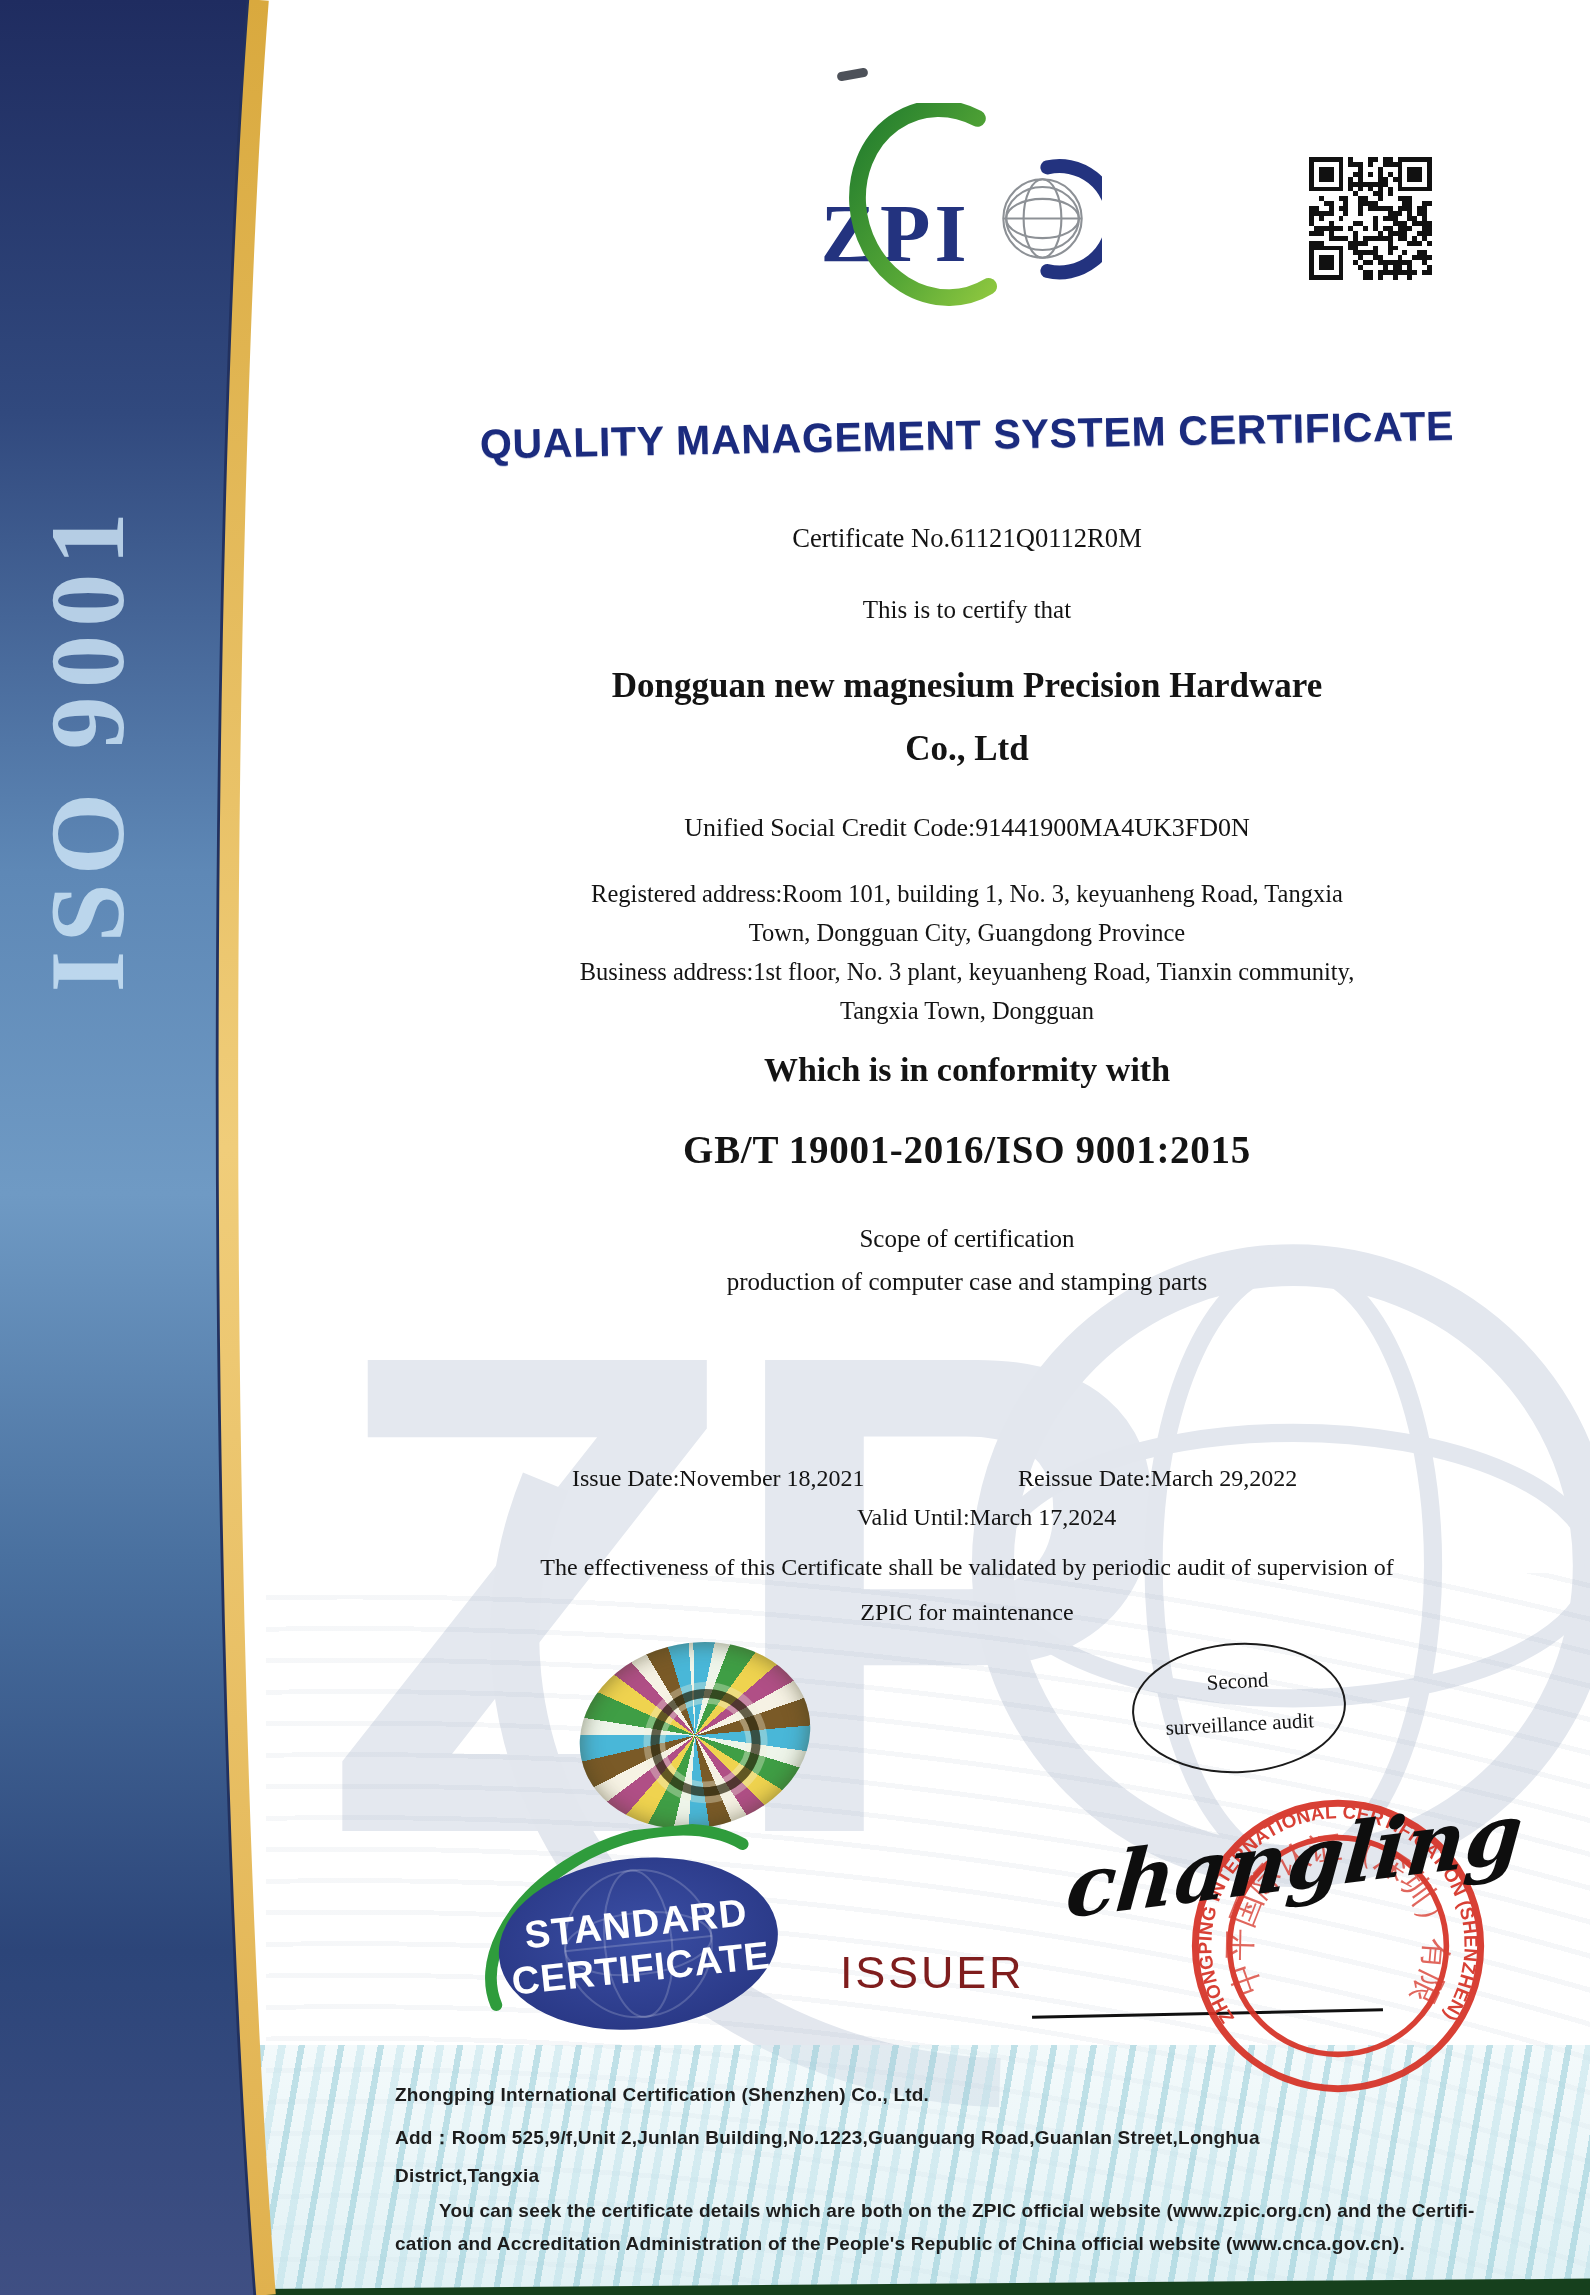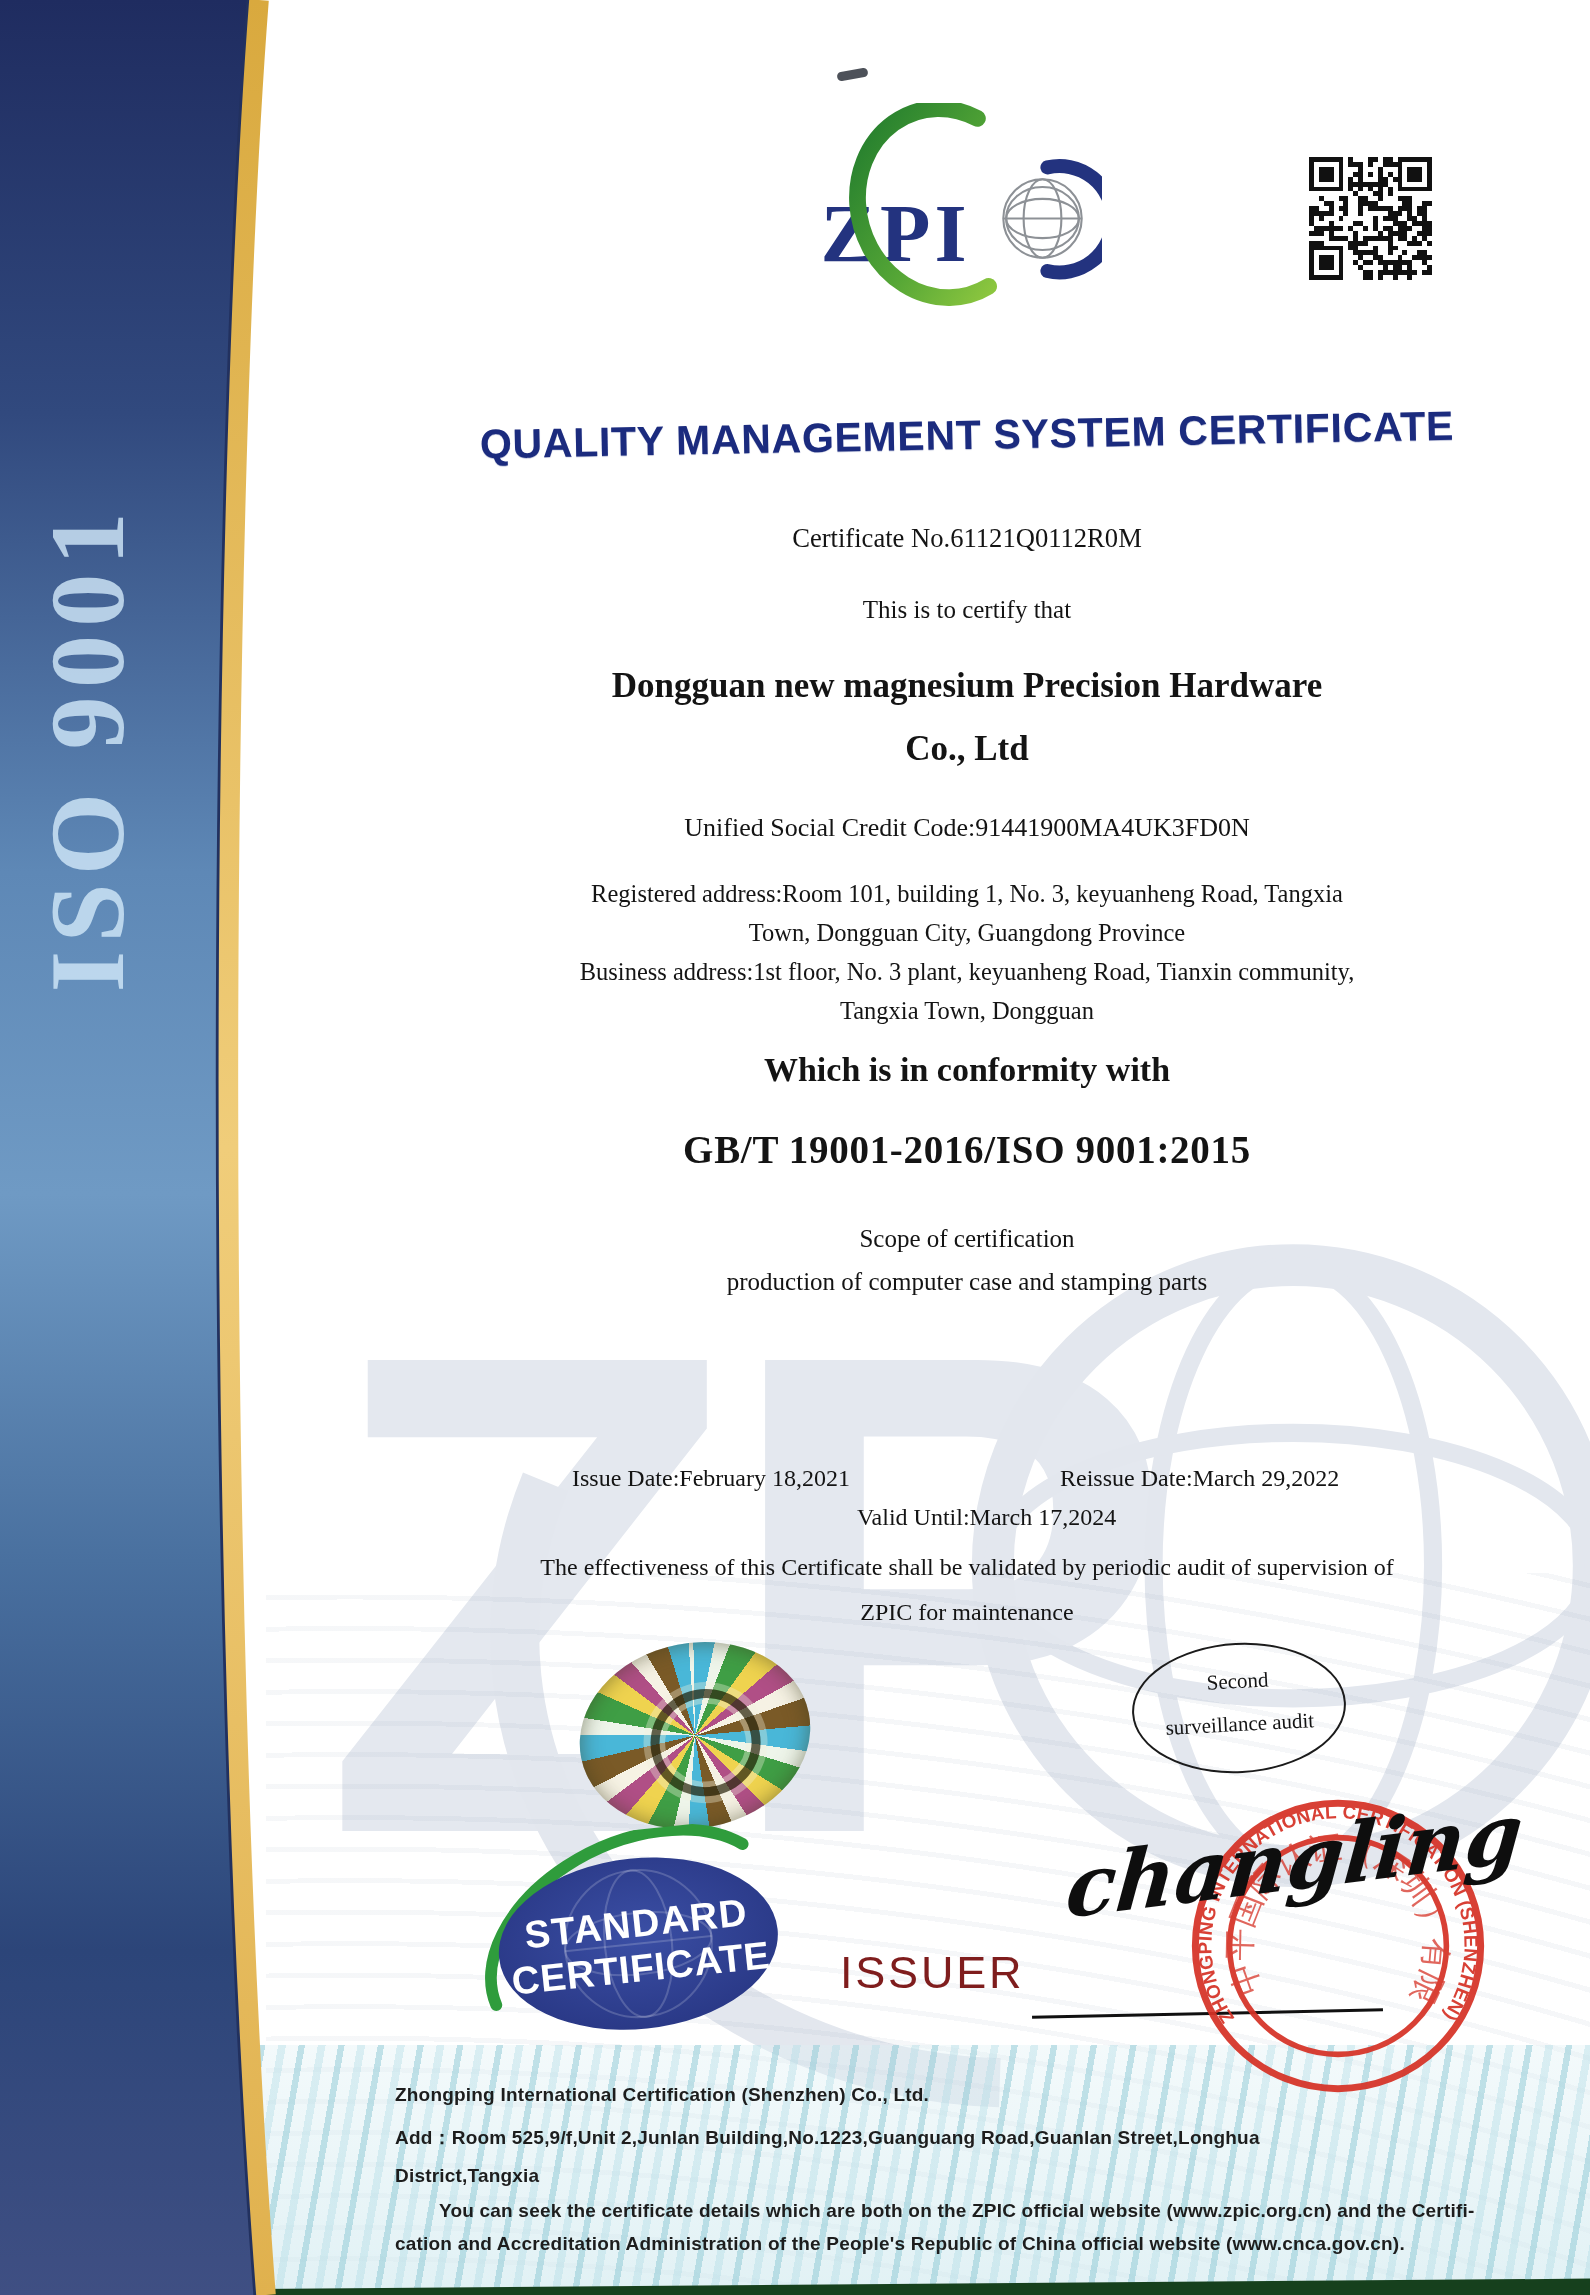--- a/index.html
+++ b/index.html
@@ -42,21 +42,21 @@
   .company{top:654px;font-size:35px;font-weight:700;line-height:63px;}
   .code{top:813px;font-size:26px;}
   .addr{top:874px;font-size:24.5px;line-height:39px;}
   .conformity{top:1051px;font-size:34px;font-weight:700;}
   .gbt{top:1127px;font-size:39px;font-weight:700;letter-spacing:0.7px;}
   .scopeh{top:1225px;font-size:25px;}
   .scopet{top:1268px;font-size:25px;}
   .dates{top:1465px;height:35px;font-size:24px;}
   .dates span{position:absolute;top:0;white-space:nowrap;}
   #issue-date{left:278px;}
-  #reissue-date{left:766px;}
+  #reissue-date{left:724px;}
   .valid{top:1504px;font-size:24px;transform:translateX(19.6px);}
   .effect{top:1545px;font-size:24px;line-height:45px;}
 
   
   #holo{left:579px;top:1643px;width:232px;height:185px;border-radius:50%;z-index:12;
     transform:rotate(-11deg);
     background:repeating-conic-gradient(from 10deg at 50% 50%,
       #49b7d8 0deg 13deg,#eef5ea 13deg 22deg,#3f9e45 22deg 37deg,#efd34f 37deg 50deg,
       #b04f86 50deg 62deg,#f6f2e4 62deg 72deg,#7a5a27 72deg 86deg);
     box-shadow:inset 0 0 21px rgba(60,60,30,.55);}
@@ -487,21 +487,21 @@
   <div>Registered address:Room 101, building 1, No. 3, keyuanheng Road, Tangxia</div>
   <div>Town, Dongguan City, Guangdong Province</div>
   <div>Business address:1st floor, No. 3 plant, keyuanheng Road, Tianxin community,</div>
   <div>Tangxia Town, Dongguan</div>
 </div>
 <div class="abs col conformity">Which is in conformity with</div>
 <div class="abs col gbt">GB/T 19001-2016/ISO 9001:2015</div>
 <div class="abs col scopeh">Scope of certification</div>
 <div class="abs col scopet">production of computer case and stamping parts</div>
 <div class="abs col dates">
-  <span id="issue-date">Issue Date:February 18,2021</span>
+  <span id="issue-date">Issue Date:November 18,2021</span>
   <span id="reissue-date">Reissue Date:March 29,2022</span>
 </div>
 <div class="abs col valid">Valid Until:March 17,2024</div>
 <div class="abs col effect">
   <div>The effectiveness of this Certificate shall be validated by periodic audit of supervision of</div>
   <div>ZPIC for maintenance</div>
 </div>
 
 <div id="holo" class="abs"></div>
 

